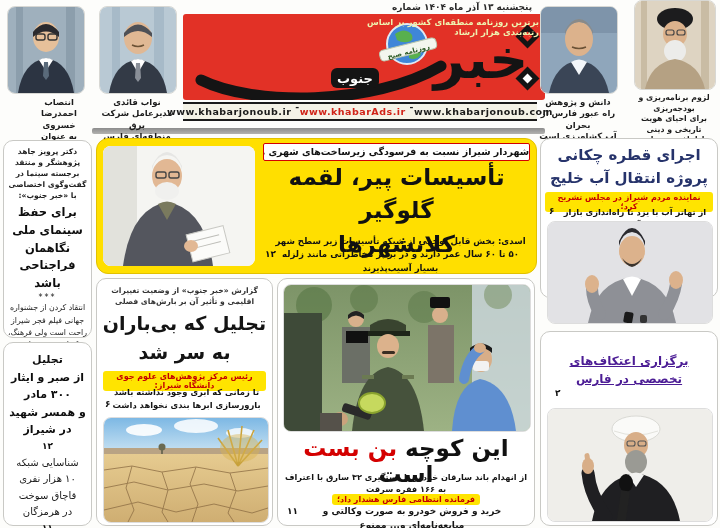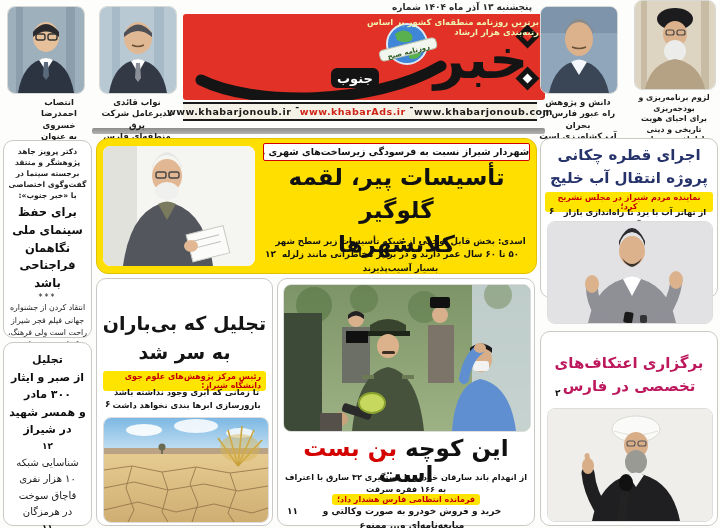--- a/index.html
+++ b/index.html
@@ -216,23 +216,24 @@
       </svg>
     </div>
     <div class="abs" id="main-kicker" style="left:166px;top:4px;right:6px;height:16px;">شهردار شیراز نسبت به فرسودگی زیرساخت‌های شهری هشدار داد</div>
     <div class="abs" id="main-headline" style="left:166px;top:22px;right:6px;">تأسیسات پیر، لقمه گلوگیر
 کلانشهرها</div>
     <div class="abs" id="main-sub" style="left:178px;top:96px;right:10px;">اسدی: بخش قابل توجهی از شبکه تأسیسات زیر سطح شهر ۵۰ تا ۶۰ سال عمر دارند و در برابر مخاطراتی مانند زلزله بسیار آسیب‌پذیرند</div>
     <div class="abs pagenum" style="left:168px;top:110px;">۱۲</div>
   </div>
 
   <div class="abs card" style="left:96px;top:278px;width:177px;height:248px;box-sizing:border-box;">
+    <div class="abs kicker-sm" style="left:8px;right:8px;top:7px;">گزارش «خبر جنوب» از وضعیت تغییرات اقلیمی و تأثیر آن بر بارش‌های فصلی</div>
     <div class="abs headline-blk" style="left:4px;right:4px;top:30px;font-size:19px;line-height:1.5;">تجلیل که بی‌باران
 به سر شد</div>
-    <div class="abs" style="left:6px;right:6px;top:92px;">
+    <div class="abs" style="left:6px;right:6px;top:92px;text-align:center;">
       <span class="highlight hl-sm">رئیس مرکز پژوهش‌های علوم جوی دانشگاه شیراز:</span>
     </div>
     <div class="abs sub-sm" style="left:14px;right:10px;top:107px;">تا زمانی که ابری وجود نداشته باشد بارورسازی ابرها بندی نخواهد داشت</div>
     <div class="abs pagenum" style="left:8px;top:120px;">۶</div>
     <div class="abs photo-frame" style="left:6px;top:138px;width:164px;height:104px;border:1px solid #ddd;">
       <svg width="164" height="104" viewBox="0 0 164 104">
         <defs>
           <linearGradient id="sky" x1="0" y1="0" x2="0" y2="1">
             <stop offset="0" stop-color="#7db8e4"></stop>
               <stop offset="1" stop-color="#cfe6f4"></stop>
@@ -352,21 +353,21 @@
         <path d="M116 92 Q126 76 128 62" stroke="#8e9096" stroke-width="12" fill="none" stroke-linecap="round"></path>
         <ellipse cx="44" cy="62" rx="7" ry="9" fill="#dcb28c"></ellipse>
         <ellipse cx="128" cy="58" rx="7" ry="9" fill="#dcb28c"></ellipse>
         <rect x="76" y="90" width="9" height="11" rx="2" fill="#1a1a1a" transform="rotate(10 80 95)"></rect>
         <rect x="92" y="93" width="7" height="8" rx="2" fill="#333"></rect>
       </svg>
     </div>
   </div>
 
   <div class="abs card" style="left:540px;top:331px;width:178px;height:195px;box-sizing:border-box;">
-    <div class="abs headline-blk" style="left:3px;right:3px;top:20px;font-size:15px;line-height:1.5;color:#be185d;">برگزاری اعتکاف‌های
+    <div class="abs headline-blk" style="left:3px;right:3px;top:20px;font-size:12px;line-height:1.5;color:#4c1d95;text-decoration:underline;">برگزاری اعتکاف‌های
 تخصصی در فارس</div>
     <div class="abs pagenum" style="left:14px;top:56px;">۲</div>
     <div class="abs photo-frame" style="left:6px;top:76px;width:164px;height:112px;border:1px solid #ddd;">
       <svg width="164" height="112" viewBox="0 0 164 112">
         <rect width="164" height="112" fill="#efeeea"></rect>
         <ellipse cx="88" cy="20" rx="24" ry="13" fill="#fafaf8" stroke="#d9d9d4"></ellipse>
         <path d="M66 22 Q88 30 110 22" stroke="#e2e2dc" fill="none"></path>
         <ellipse cx="88" cy="36" rx="12" ry="13" fill="#d8ae88"></ellipse>
         <rect x="79" y="32" width="8" height="5" rx="2" fill="none" stroke="#555" stroke-width="1.1"></rect>
         <rect x="90" y="32" width="8" height="5" rx="2" fill="none" stroke="#555" stroke-width="1.1"></rect>

